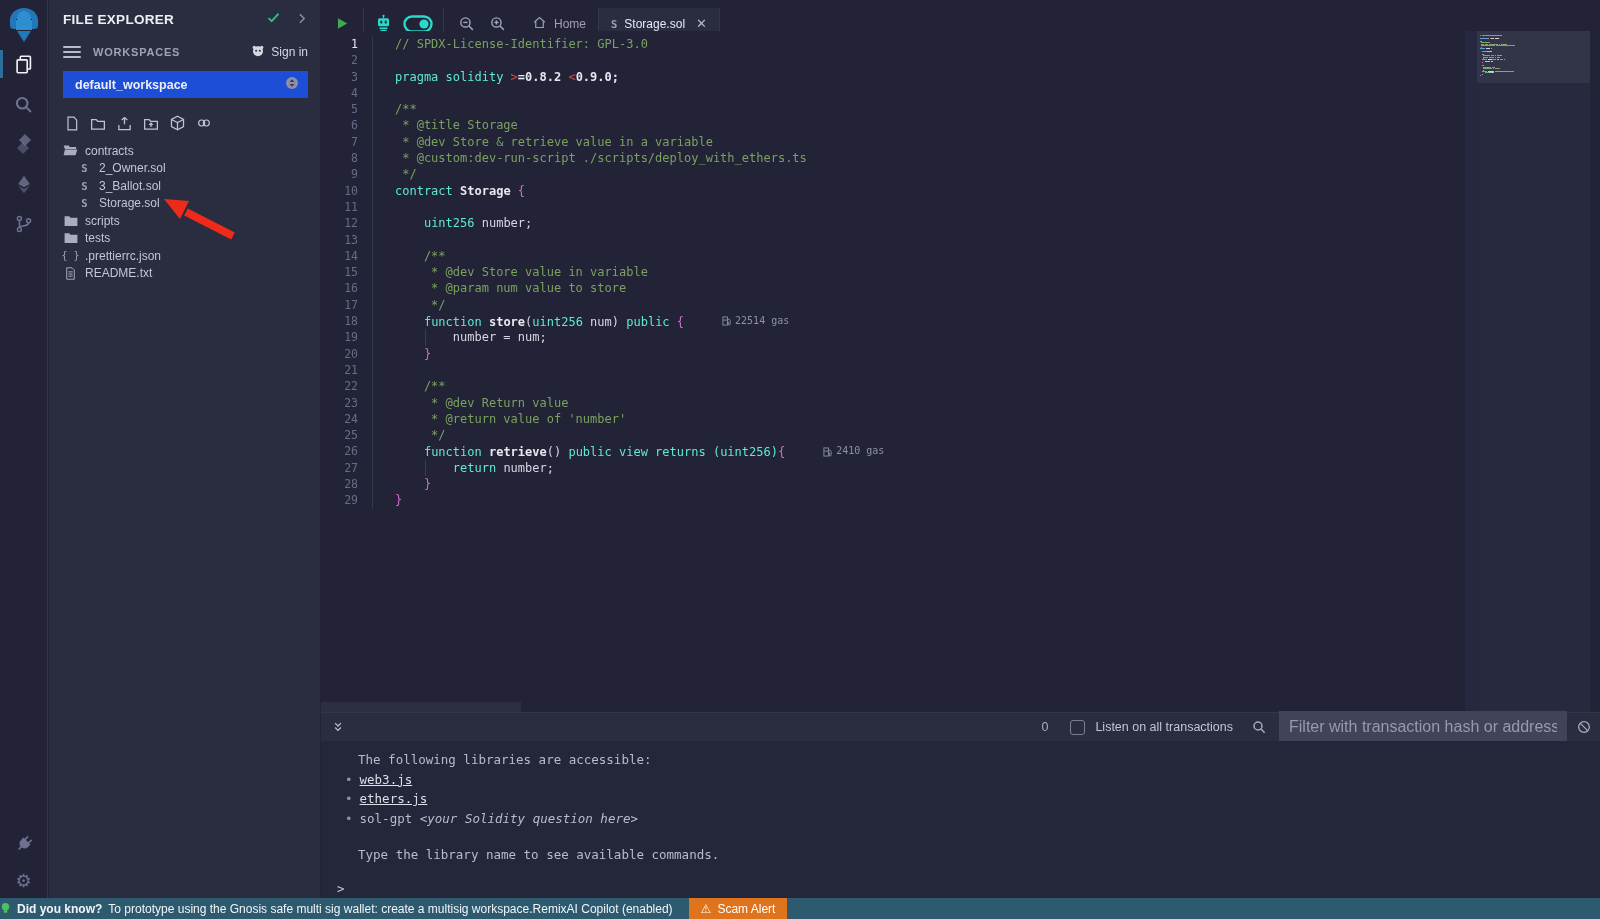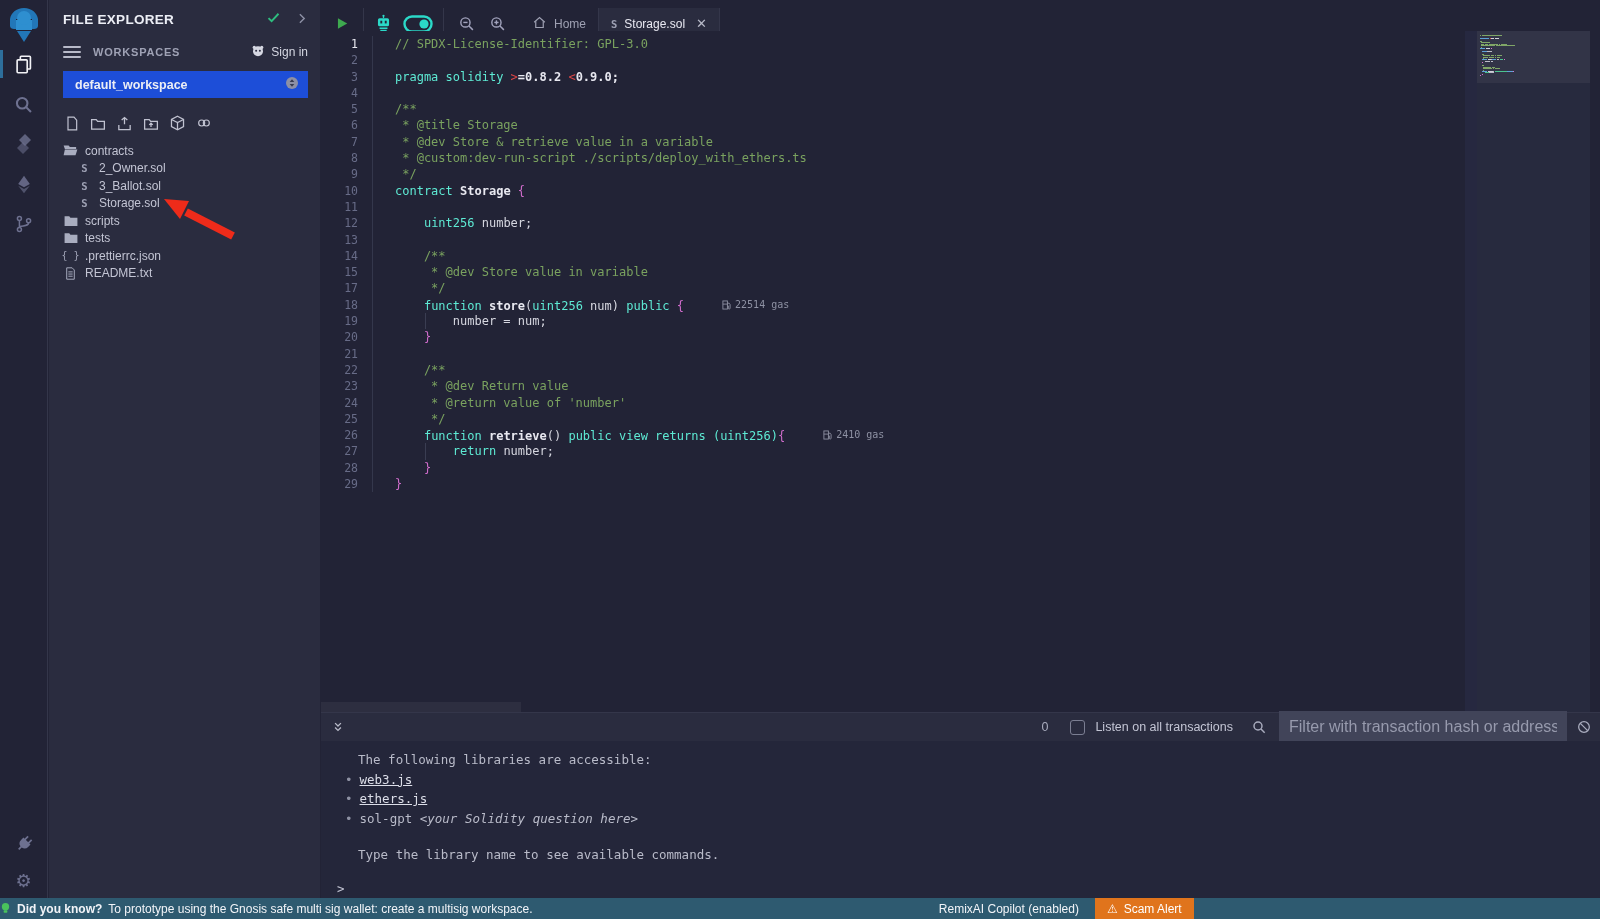--- a/index.html
+++ b/index.html
@@ -104,21 +104,21 @@
   .term-link { color:#dcdee8; text-decoration:underline; cursor:pointer; }
   .term-italic { font-style:italic; }
   .term-gap { height:17px; }
   .term-prompt { padding-left:16px; margin-top:14px; color:#c3c5d4; }
 
   
   .statusbar { position:absolute; left:0; bottom:0; width:1600px; height:21px; background:#2e5a70;
                display:flex; align-items:center; font-size:12px; color:#f2f4f8; }
   .sb-left { flex:1; padding-left:13px; }
   .sb-center { display:flex; align-items:center; gap:6px; white-space:nowrap; }
-  .sb-right { flex:1; display:flex; align-items:center; justify-content:center; height:100%; }
+  .sb-right { flex:1; display:flex; align-items:center; justify-content:flex-start; height:100%; }
   .sb-bold { font-weight:bold; }
   .copilot { margin-right:16px; }
   .scam-btn { height:100%; background:#e0741c; color:#fff; display:flex; align-items:center; gap:6px;
               padding:0 12px; font-size:12px; cursor:pointer; }
   .bulb { color:#49c35c; display:flex; }
 </style>
 </head>
 <body>
 
 <div class="app">
@@ -409,20 +409,21 @@
           <div class="code-line"><span class="ln-num">6</span><span class="ln-code"><span class="tok-com"> * @title Storage</span></span></div>
           <div class="code-line"><span class="ln-num">7</span><span class="ln-code"><span class="tok-com"> * @dev Store &amp; retrieve value in a variable</span></span></div>
           <div class="code-line"><span class="ln-num">8</span><span class="ln-code"><span class="tok-com"> * @custom:dev-run-script ./scripts/deploy_with_ethers.ts</span></span></div>
           <div class="code-line"><span class="ln-num">9</span><span class="ln-code"><span class="tok-com"> */</span></span></div>
           <div class="code-line"><span class="ln-num">10</span><span class="ln-code"><span class="tok-kw">contract </span><span class="tok-id">Storage </span><span class="tok-pun">{</span></span></div>
           <div class="code-line"><span class="ln-num">11</span><span class="ln-code"></span></div>
           <div class="code-line"><span class="ln-num">12</span><span class="ln-code"><span class="tok-txt">    </span><span class="tok-kw">uint256</span><span class="tok-txt"> number;</span></span></div>
           <div class="code-line"><span class="ln-num">13</span><span class="ln-code"></span></div>
           <div class="code-line"><span class="ln-num">14</span><span class="ln-code"><span class="tok-com">    /**</span></span></div>
           <div class="code-line"><span class="ln-num">15</span><span class="ln-code"><span class="tok-com">     * @dev Store value in variable</span></span></div>
+          <div class="code-line"><span class="ln-num">16</span><span class="ln-code"><span class="tok-com">     * @param num value to store</span></span></div>
           <div class="code-line"><span class="ln-num">17</span><span class="ln-code"><span class="tok-com">     */</span></span></div>
           <div class="code-line"><span class="ln-num">18</span><span class="ln-code"><span class="tok-txt">    </span><span class="tok-kw">function </span><span class="tok-id">store</span><span class="tok-txt">(</span><span class="tok-kw">uint256</span><span class="tok-txt"> num) </span><span class="tok-kw2">public </span><span class="tok-pun">{</span><span class="gas-badge"><svg width="9" height="10" viewBox="0 0 20 22" fill="none" stroke="#8e91a3" stroke-width="2">
                   <rect x="2" y="2" width="10" height="18"></rect>
                   <line x1="2" y1="9" x2="12" y2="9"></line>
                   <path d="M12 7 h4 l2 3 v8 a2 2 0 0 1 -4 0 v-5 h-2"></path>
                 </svg><span>22514 gas</span></span></span></div>
           <div class="code-line"><span class="ln-num">19</span><span class="ln-code"><span class="tok-txt">        number = num;</span></span><span class="indent-guide"></span></div>
           <div class="code-line"><span class="ln-num">20</span><span class="ln-code"><span class="tok-pun">    }</span></span></div>
           <div class="code-line"><span class="ln-num">21</span><span class="ln-code"></span></div>
           <div class="code-line"><span class="ln-num">22</span><span class="ln-code"><span class="tok-com">    /**</span></span></div>

